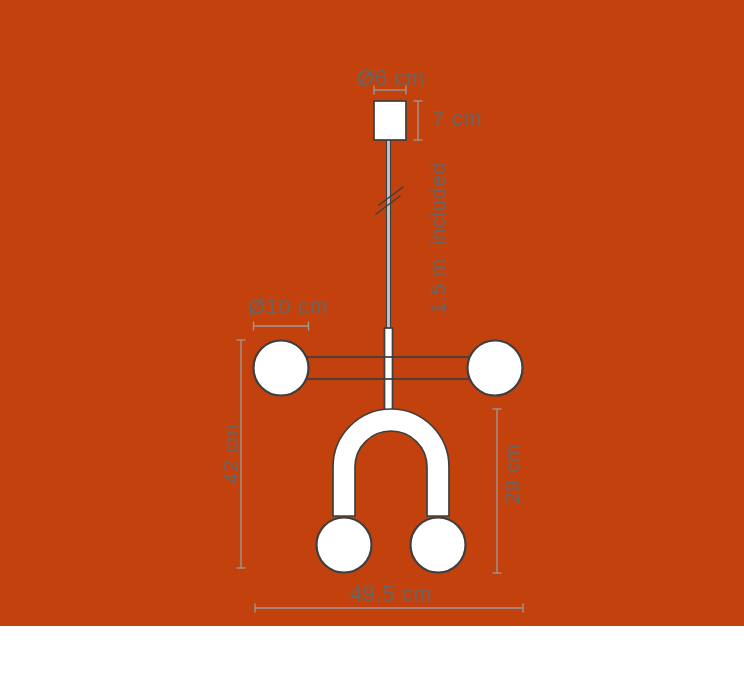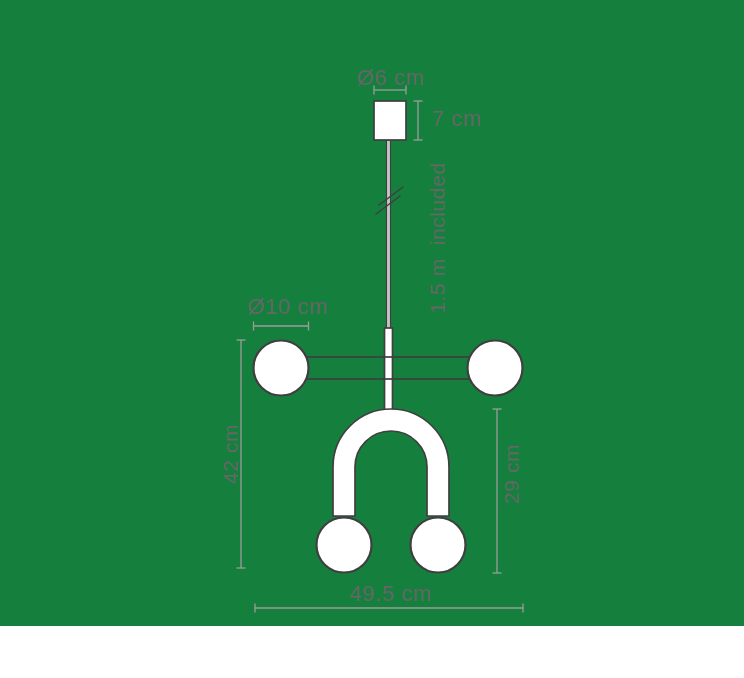--- a/index.html
+++ b/index.html
@@ -4,21 +4,21 @@
 <style>
   html, body {
     margin: 0;
     padding: 0;
     background: #ffffff;
   }
   .stage {
     position: relative;
     width: 744px;
     height: 626px;
-    background: #15803d;
+    background: #c2410c;
     overflow: hidden;
   }
   svg {
     display: block;
   }
   svg text {
     font-family: "Liberation Sans", "DejaVu Sans", sans-serif;
     font-size: 22px;
     letter-spacing: 0.6px;
     white-space: pre;

